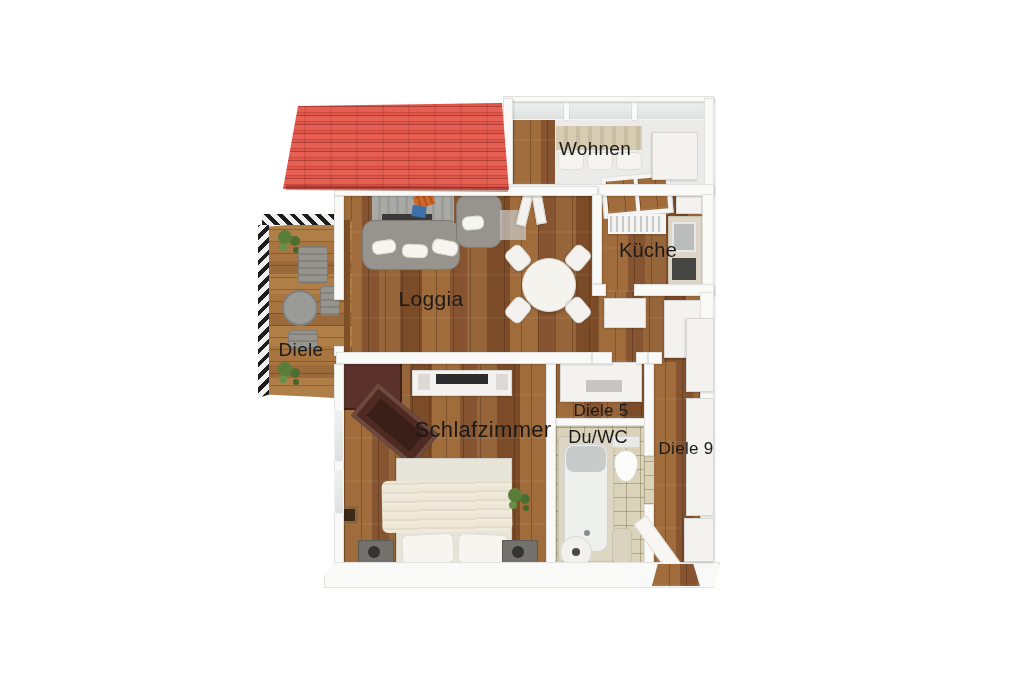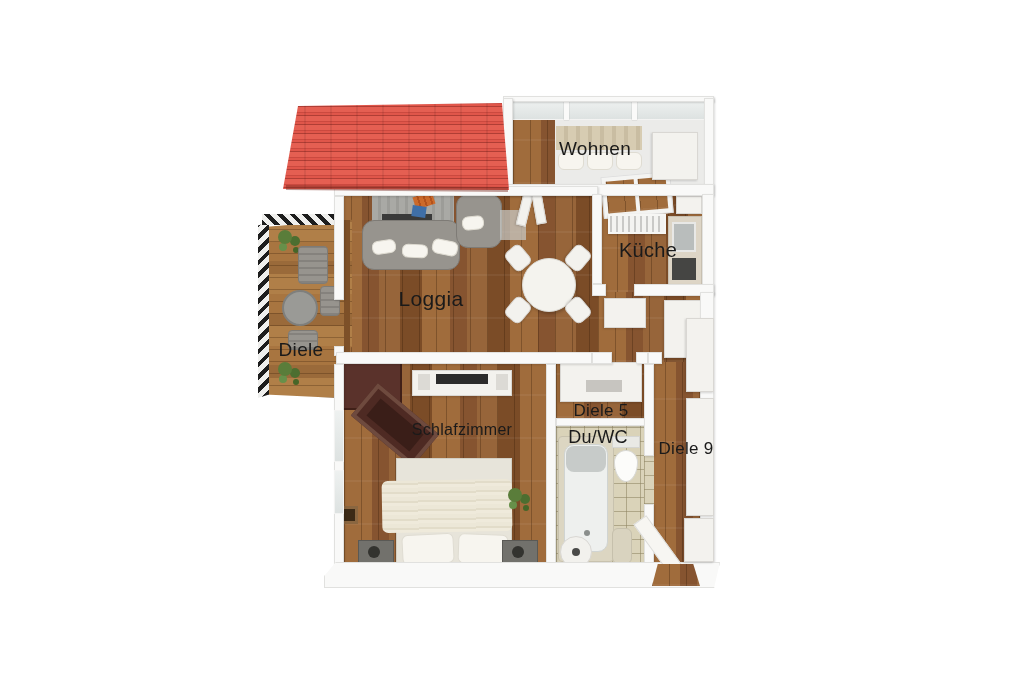--- a/index.html
+++ b/index.html
@@ -173,18 +173,18 @@
   <div class="abs wood" style="left:652px;top:564px;width:48px;height:22px;z-index:4;clip-path:polygon(12% 0, 86% 0, 100% 100%, 0 100%);"></div>
 
   <div class="abs roof" style="left:278px;top:98px;width:234px;height:94px;z-index:6;
               clip-path:polygon(20px 8px, 224px 5px, 231px 92px, 5px 91px);"></div>
   <div class="abs" style="left:286px;top:186px;width:222px;height:5px;background:rgba(120,40,30,0.45);transform:rotate(0.5deg);z-index:6;"></div>
 
   <div class="room-label" style="left:595px;top:149px;font-size:19px;">Wohnen</div>
   <div class="room-label" style="left:648px;top:250px;font-size:20px;">Küche</div>
   <div class="room-label" style="left:431px;top:299px;font-size:21px;">Loggia</div>
   <div class="room-label" style="left:301px;top:350px;font-size:19px;">Diele</div>
-  <div class="room-label" style="left:462px;top:430px;font-size:16px;">Schlafzimmer</div>
+  <div class="room-label" style="left:483px;top:430px;font-size:22px;">Schlafzimmer</div>
   <div class="room-label" style="left:601px;top:411px;font-size:17px;">Diele 5</div>
   <div class="room-label" style="left:598px;top:437px;font-size:18px;">Du/WC</div>
   <div class="room-label" style="left:686px;top:449px;font-size:17px;">Diele 9</div>
 
 </div>
 
 </body></html>

